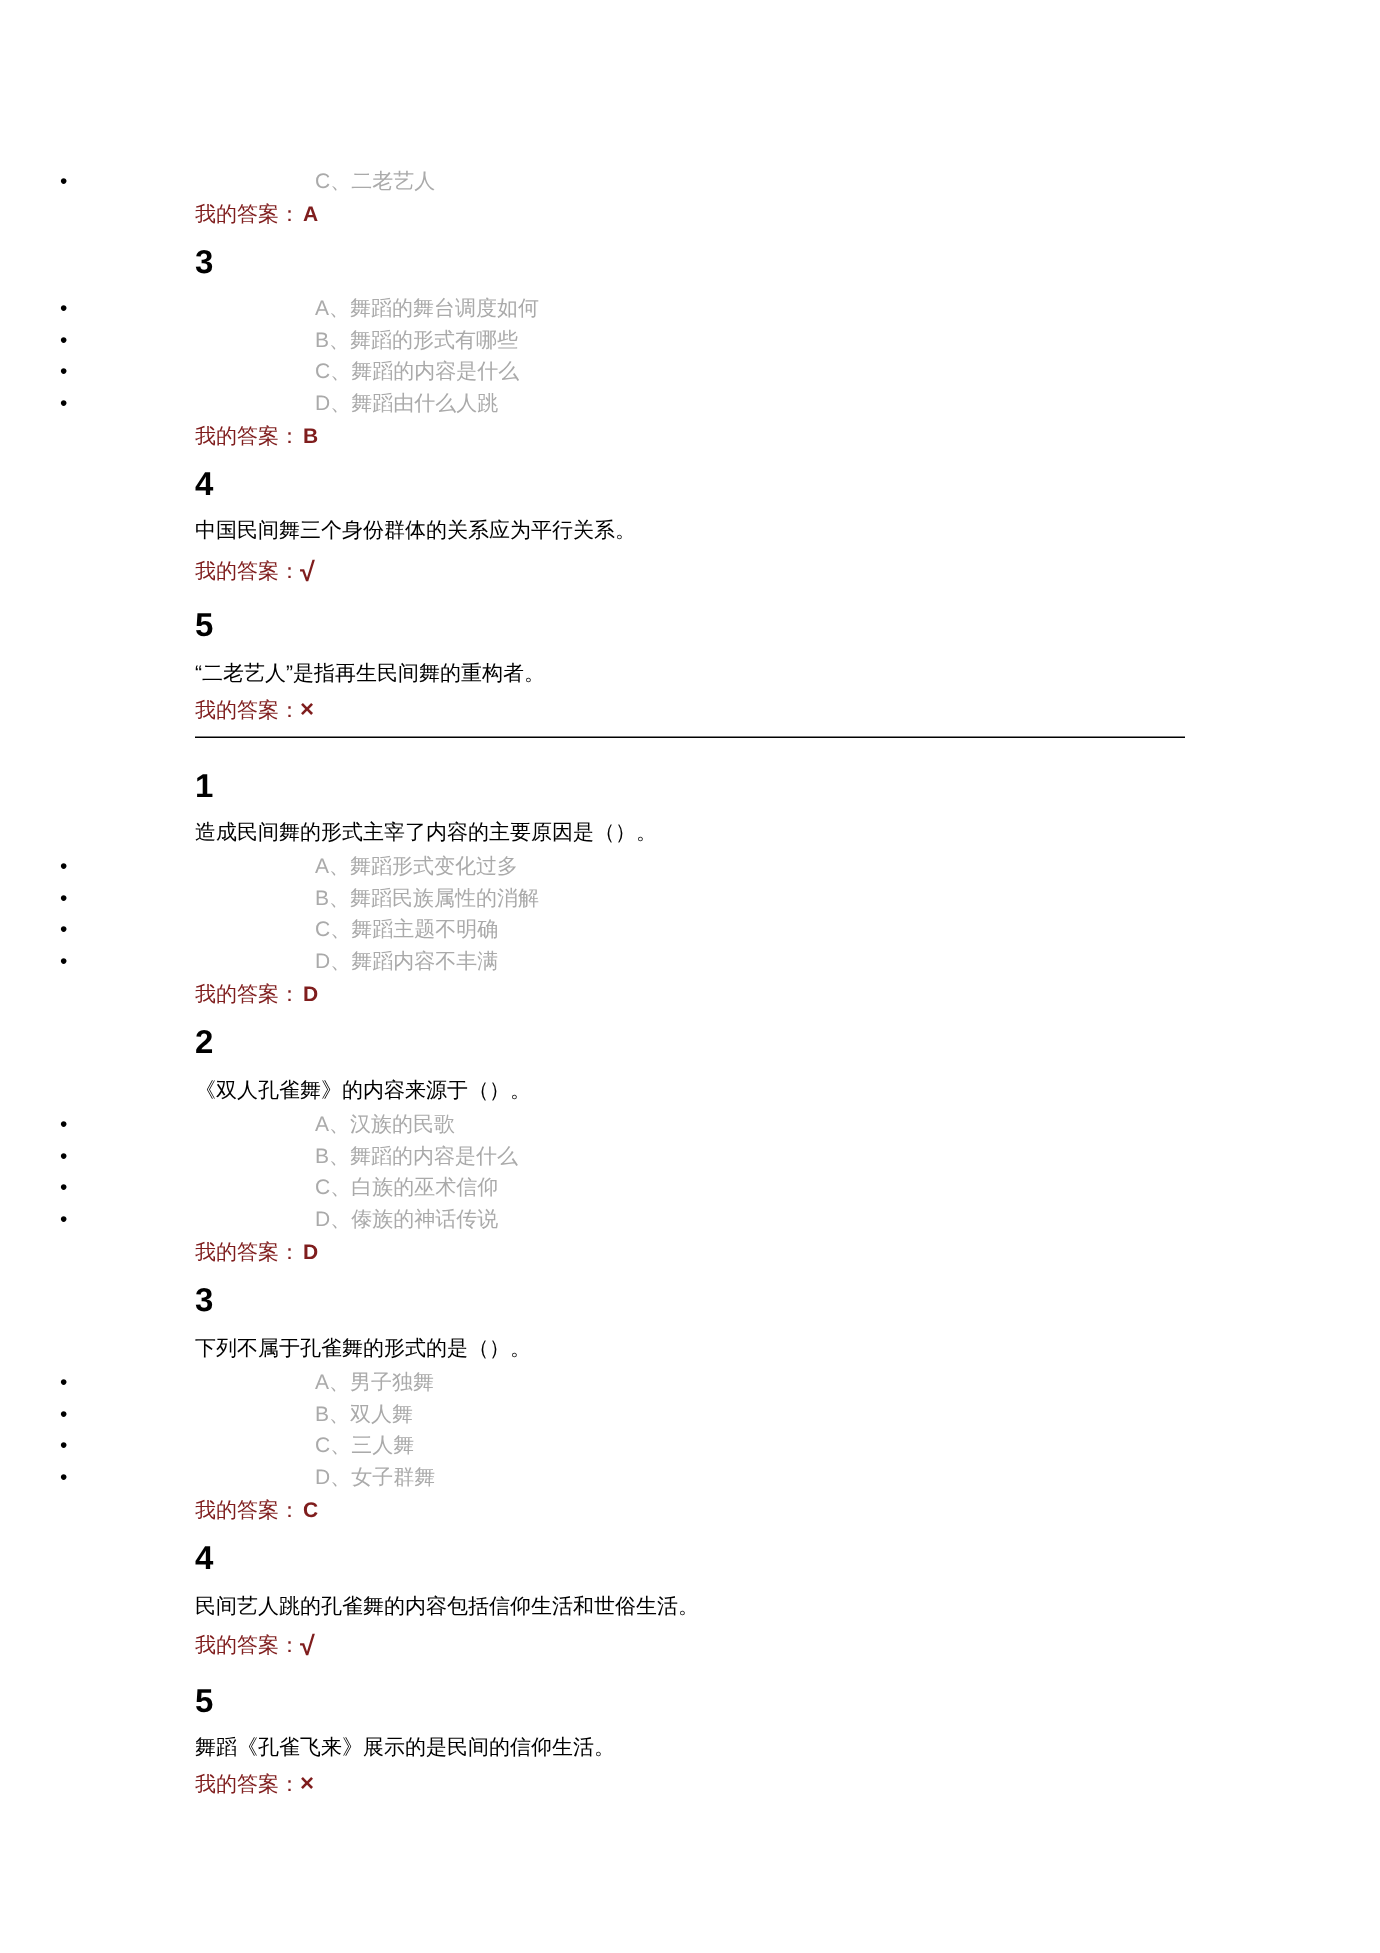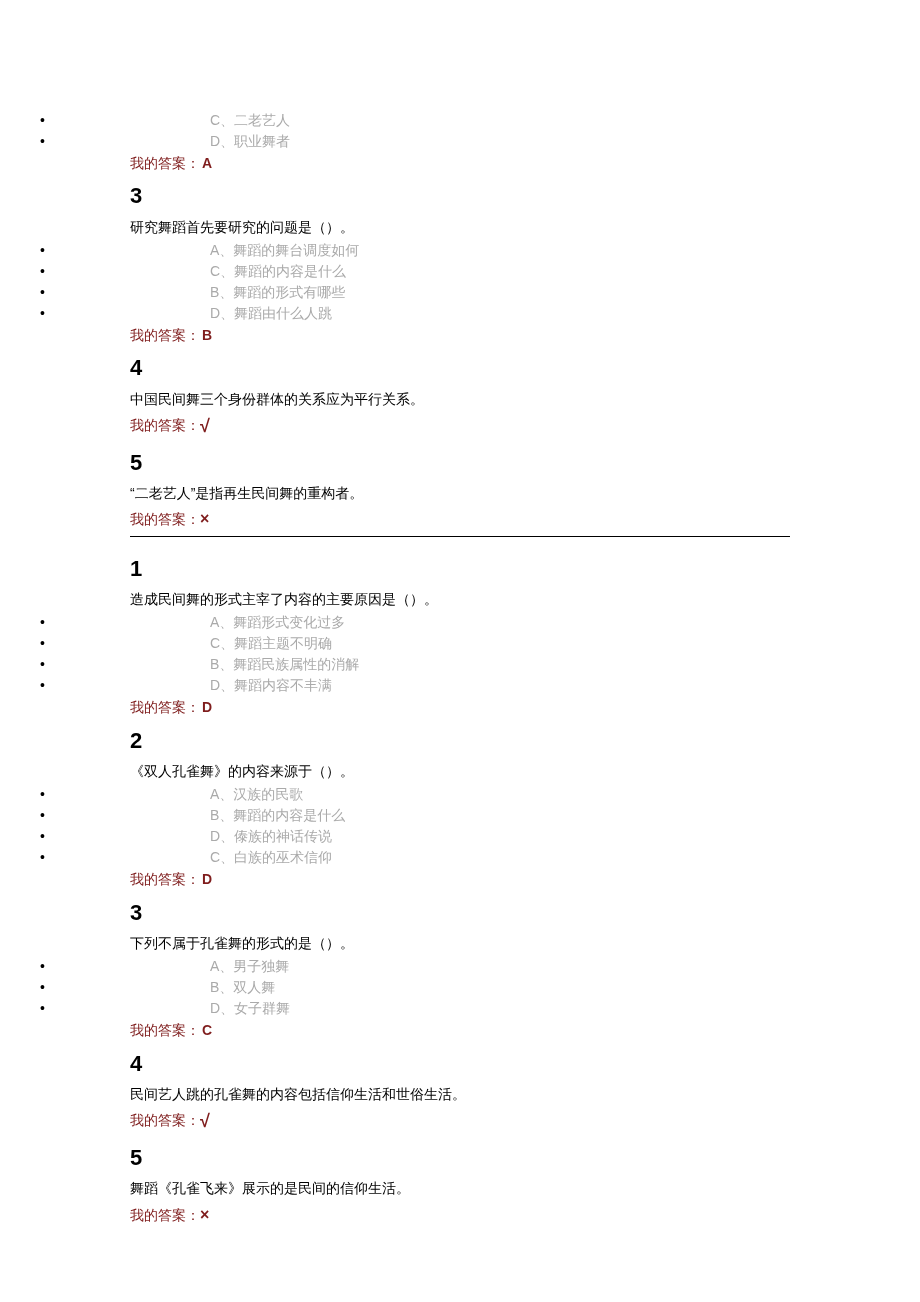--- a/index.html
+++ b/index.html
@@ -81,32 +81,30 @@
     font-size: 14px;
   }
 </style>
 </head>
 <body>
 
 <div class="content">
 
   <ul>
     <li>C、二老艺人</li>
-    <li>D、职业舞者</li>
   </ul>
   <div class="ans-line">
     <span>我的答案：</span><span class="ans-val">A</span>
   </div>
 
   <div class="q-num">3</div>
-  <div class="q-text">研究舞蹈首先要研究的问题是（）。</div>
   <ul>
     <li>A、舞蹈的舞台调度如何</li>
+    <li>B、舞蹈的形式有哪些</li>
     <li>C、舞蹈的内容是什么</li>
-    <li>B、舞蹈的形式有哪些</li>
     <li>D、舞蹈由什么人跳</li>
   </ul>
   <div class="ans-line">
     <span>我的答案：</span><span class="ans-val">B</span>
   </div>
 
   <div class="q-num">4</div>
   <div class="q-text">中国民间舞三个身份群体的关系应为平行关系。</div>
   <div class="ans-line">
     <span>我的答案：</span><span class="tick">√</span>
@@ -122,45 +120,46 @@
 
 <hr class="section-divider">
 
 <div class="content">
 
 
   <div class="q-num">1</div>
   <div class="q-text">造成民间舞的形式主宰了内容的主要原因是（）。</div>
   <ul>
     <li>A、舞蹈形式变化过多</li>
+    <li>B、舞蹈民族属性的消解</li>
     <li>C、舞蹈主题不明确</li>
-    <li>B、舞蹈民族属性的消解</li>
     <li>D、舞蹈内容不丰满</li>
   </ul>
   <div class="ans-line">
     <span>我的答案：</span><span class="ans-val">D</span>
   </div>
 
   <div class="q-num">2</div>
   <div class="q-text">《双人孔雀舞》的内容来源于（）。</div>
   <ul>
     <li>A、汉族的民歌</li>
     <li>B、舞蹈的内容是什么</li>
+    <li>C、白族的巫术信仰</li>
     <li>D、傣族的神话传说</li>
-    <li>C、白族的巫术信仰</li>
   </ul>
   <div class="ans-line">
     <span>我的答案：</span><span class="ans-val">D</span>
   </div>
 
   <div class="q-num">3</div>
   <div class="q-text">下列不属于孔雀舞的形式的是（）。</div>
   <ul>
     <li>A、男子独舞</li>
     <li>B、双人舞</li>
+    <li>C、三人舞</li>
     <li>D、女子群舞</li>
   </ul>
   <div class="ans-line">
     <span>我的答案：</span><span class="ans-val">C</span>
   </div>
 
   <div class="q-num">4</div>
   <div class="q-text">民间艺人跳的孔雀舞的内容包括信仰生活和世俗生活。</div>
   <div class="ans-line">
     <span>我的答案：</span><span class="tick">√</span>

